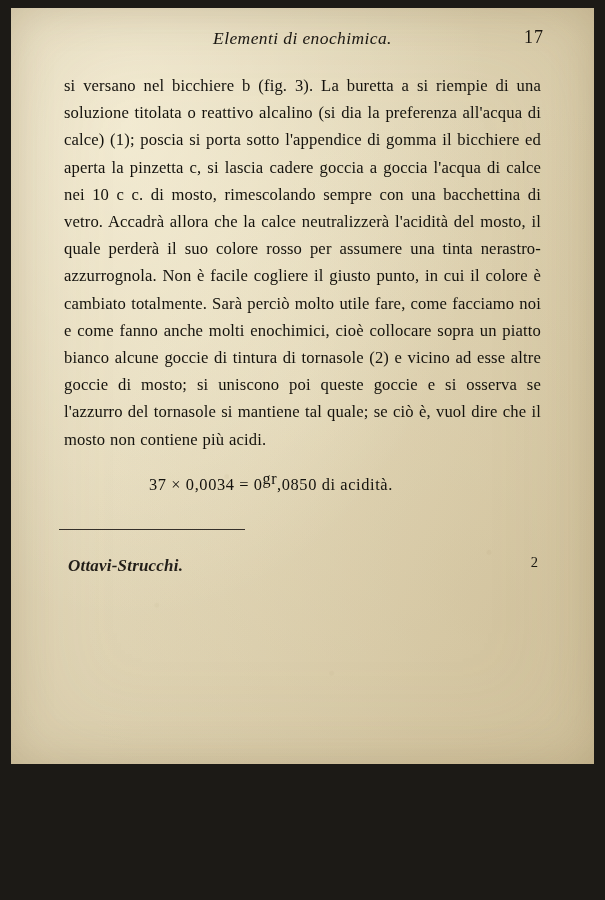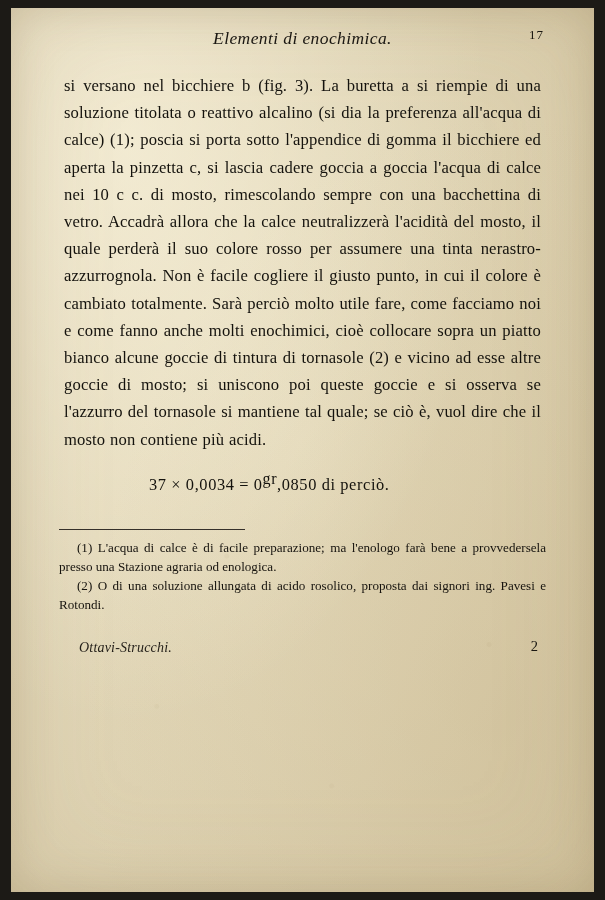--- a/index.html
+++ b/index.html
@@ -11,21 +11,21 @@
     height: 900px;
     background: #1c1a16;
     font-family: "Liberation Serif", serif;
     overflow: hidden;
   }
   .page {
     position: absolute;
     left: 11px;
     top: 8px;
     width: 583px;
-    height: 884px;
+    height: 756px;
     background: #e8dfc4;
     background-image:
       radial-gradient(ellipse at 20% 15%, rgba(255,250,230,0.55) 0%, rgba(255,250,230,0) 55%),
       radial-gradient(ellipse at 85% 80%, rgba(198,180,140,0.38) 0%, rgba(198,180,140,0) 60%),
       radial-gradient(ellipse at 50% 50%, rgba(233,223,193,0.2) 0%, rgba(190,172,132,0.28) 100%),
       linear-gradient(110deg, #eee5cb 0%, #e6dcbe 40%, #e3d8b8 70%, #ded2af 100%);
     box-shadow: inset 0 0 40px rgba(150,130,90,0.30),
                 inset 0 0 110px rgba(170,150,110,0.16);
     overflow: hidden;
   }
@@ -62,21 +62,21 @@
     text-align: center;
     font-style: italic;
     font-size: 17.5px;
     letter-spacing: 0.4px;
     color: #1a1712;
   }
   .header-pageno {
     position: absolute;
     right: 2px;
     top: 3px;
-    font-size: 13px;
+    font-size: 18px;
     color: #191610;
     letter-spacing: 1px;
   }
 
   
   .body-block {
     margin-top: 14px;
   }
   p.para {
     margin: 5px;
@@ -128,26 +128,27 @@
   .footnotes p + p { margin-top: 1px; }
 
   
   .sigline {
     position: relative;
     margin-top: 26px;
     height: 20px;
   }
   .sig-left {
     position: absolute;
-    left: 20px;
+    left: 9px;
     top: 0;
     font-style: italic;
-    font-size: 14px;
+    font-size: 17px;
     color: #221e18;
     letter-spacing: 0.2px;
+    font-weight: bold;
   }
   .sig-right {
     position: absolute;
     right: 8px;
     top: -2px;
     font-size: 14.5px;
     color: #1a1712;
   }
 </style>
 </head>
@@ -160,30 +161,26 @@
 
     <div class="header">
       <div class="header-title">Elementi di enochimica.</div>
       <div class="header-pageno">17</div>
     </div>
 
     <div class="body-block">
       <p class="para">si versano nel bicchiere b (fig. 3). La buretta a si riempie di una soluzione titolata o reattivo alcalino (si dia la preferenza all'acqua di calce) (1); poscia si porta sotto l'appendice di gomma il bicchiere ed aperta la pinzetta c, si lascia cadere goccia a goccia l'acqua di calce nei 10 c c. di mosto, rimescolando sempre con una bacchettina di vetro. Accadrà allora che la calce neutralizzerà l'acidità del mosto, il quale perderà il suo colore rosso per assumere una tinta nerastro-azzurrognola. Non è facile cogliere il giusto punto, in cui il colore è cambiato totalmente. Sarà perciò molto utile fare, come facciamo noi e come fanno anche molti enochimici, cioè collocare sopra un piatto bianco alcune goccie di tintura di tornasole (2) e vicino ad esse altre goccie di mosto; si uniscono poi queste goccie e si osserva se l'azzurro del tornasole si mantiene tal quale; se ciò è, vuol dire che il mosto non contiene più acidi.</p>
 
       <div class="formula">
-        <span>37 </span><span>×</span><span> 0,0034 = 0</span><sup>gr</sup><span>,0850 di perciò.</span>
+        <span>37 </span><span>×</span><span> 0,0034 = 0</span><sup>gr</sup><span>,0850 di acidità.</span>
       </div>
     </div>
 
     <div class="fn-rule"></div>
 
-    <div class="footnotes">
-      <p>(1) L'acqua di calce è di facile preparazione; ma l'enologo farà bene a provvedersela presso una Stazione agraria od enologica.</p>
-      <p>(2) O di una soluzione allungata di acido rosolico, proposta dai signori ing. Pavesi e Rotondi.</p>
-    </div>
 
     <div class="sigline">
       <div class="sig-left">Ottavi-Strucchi.</div>
       <div class="sig-right">2</div>
     </div>
 
   </div>
 </div>
 
 </body></html>

